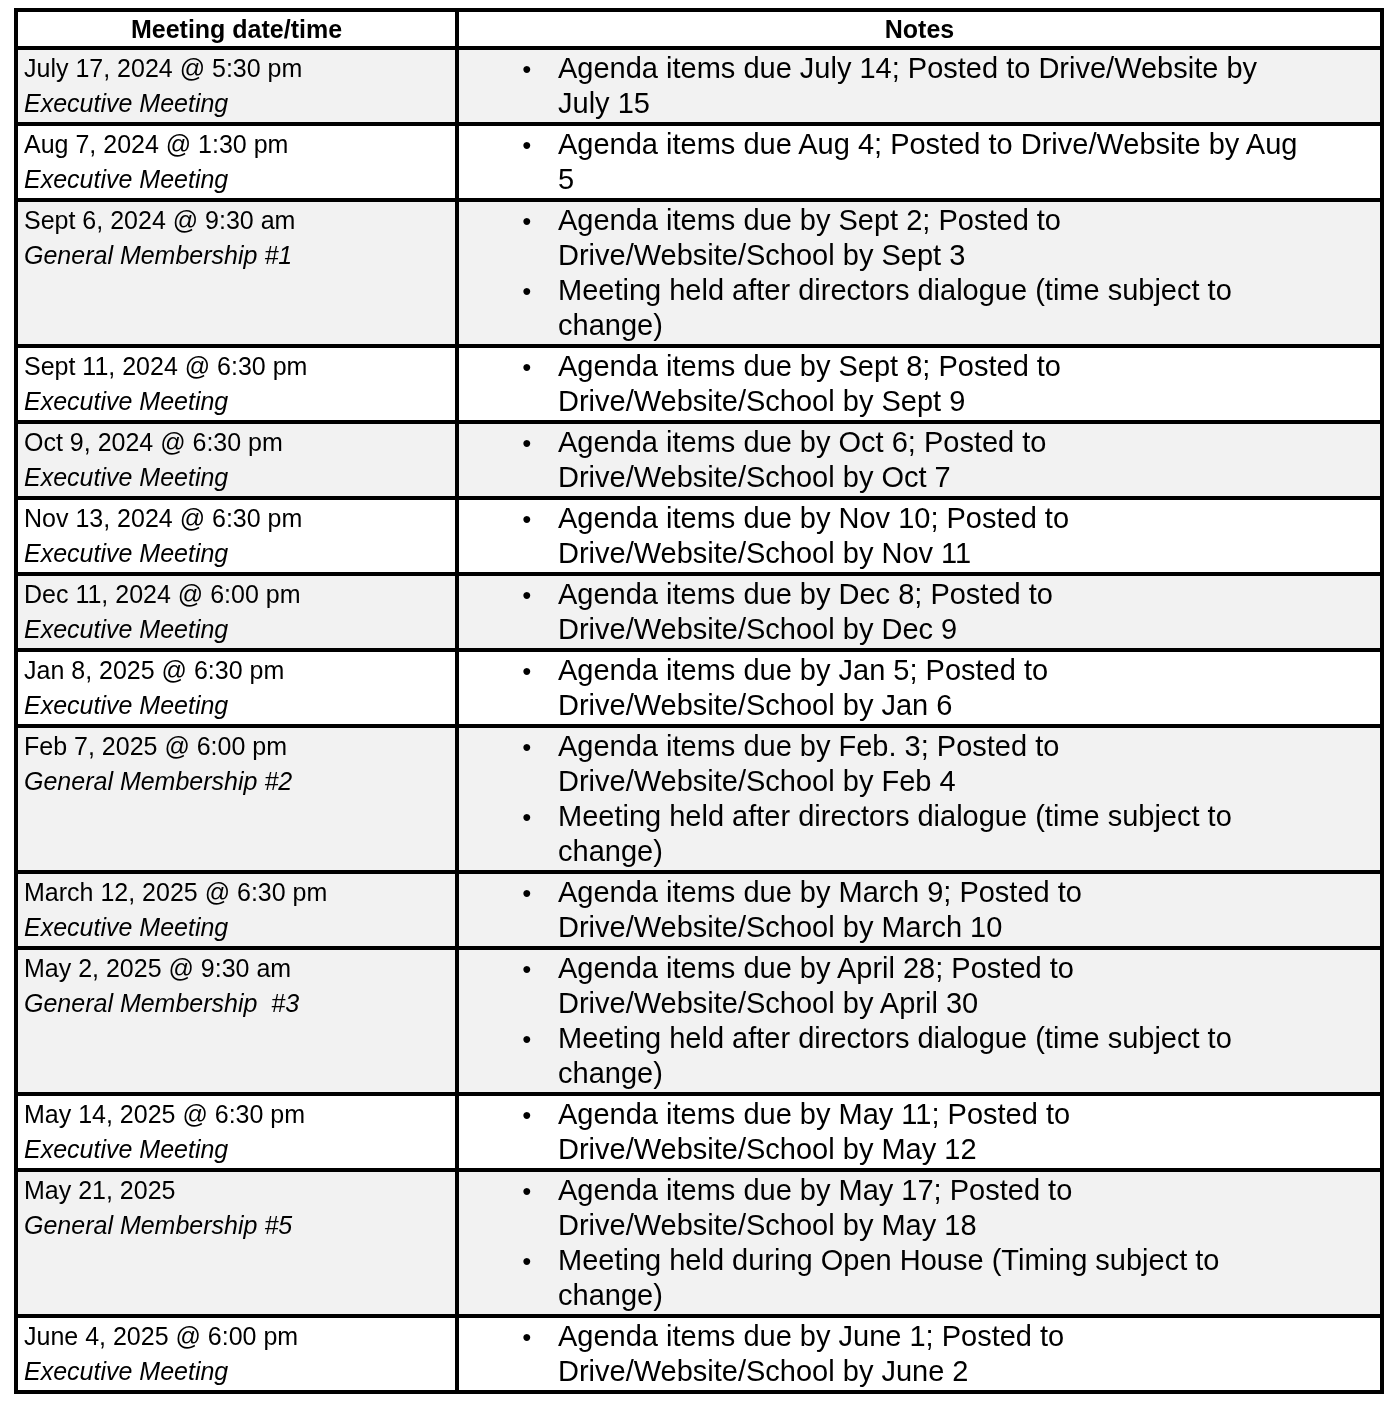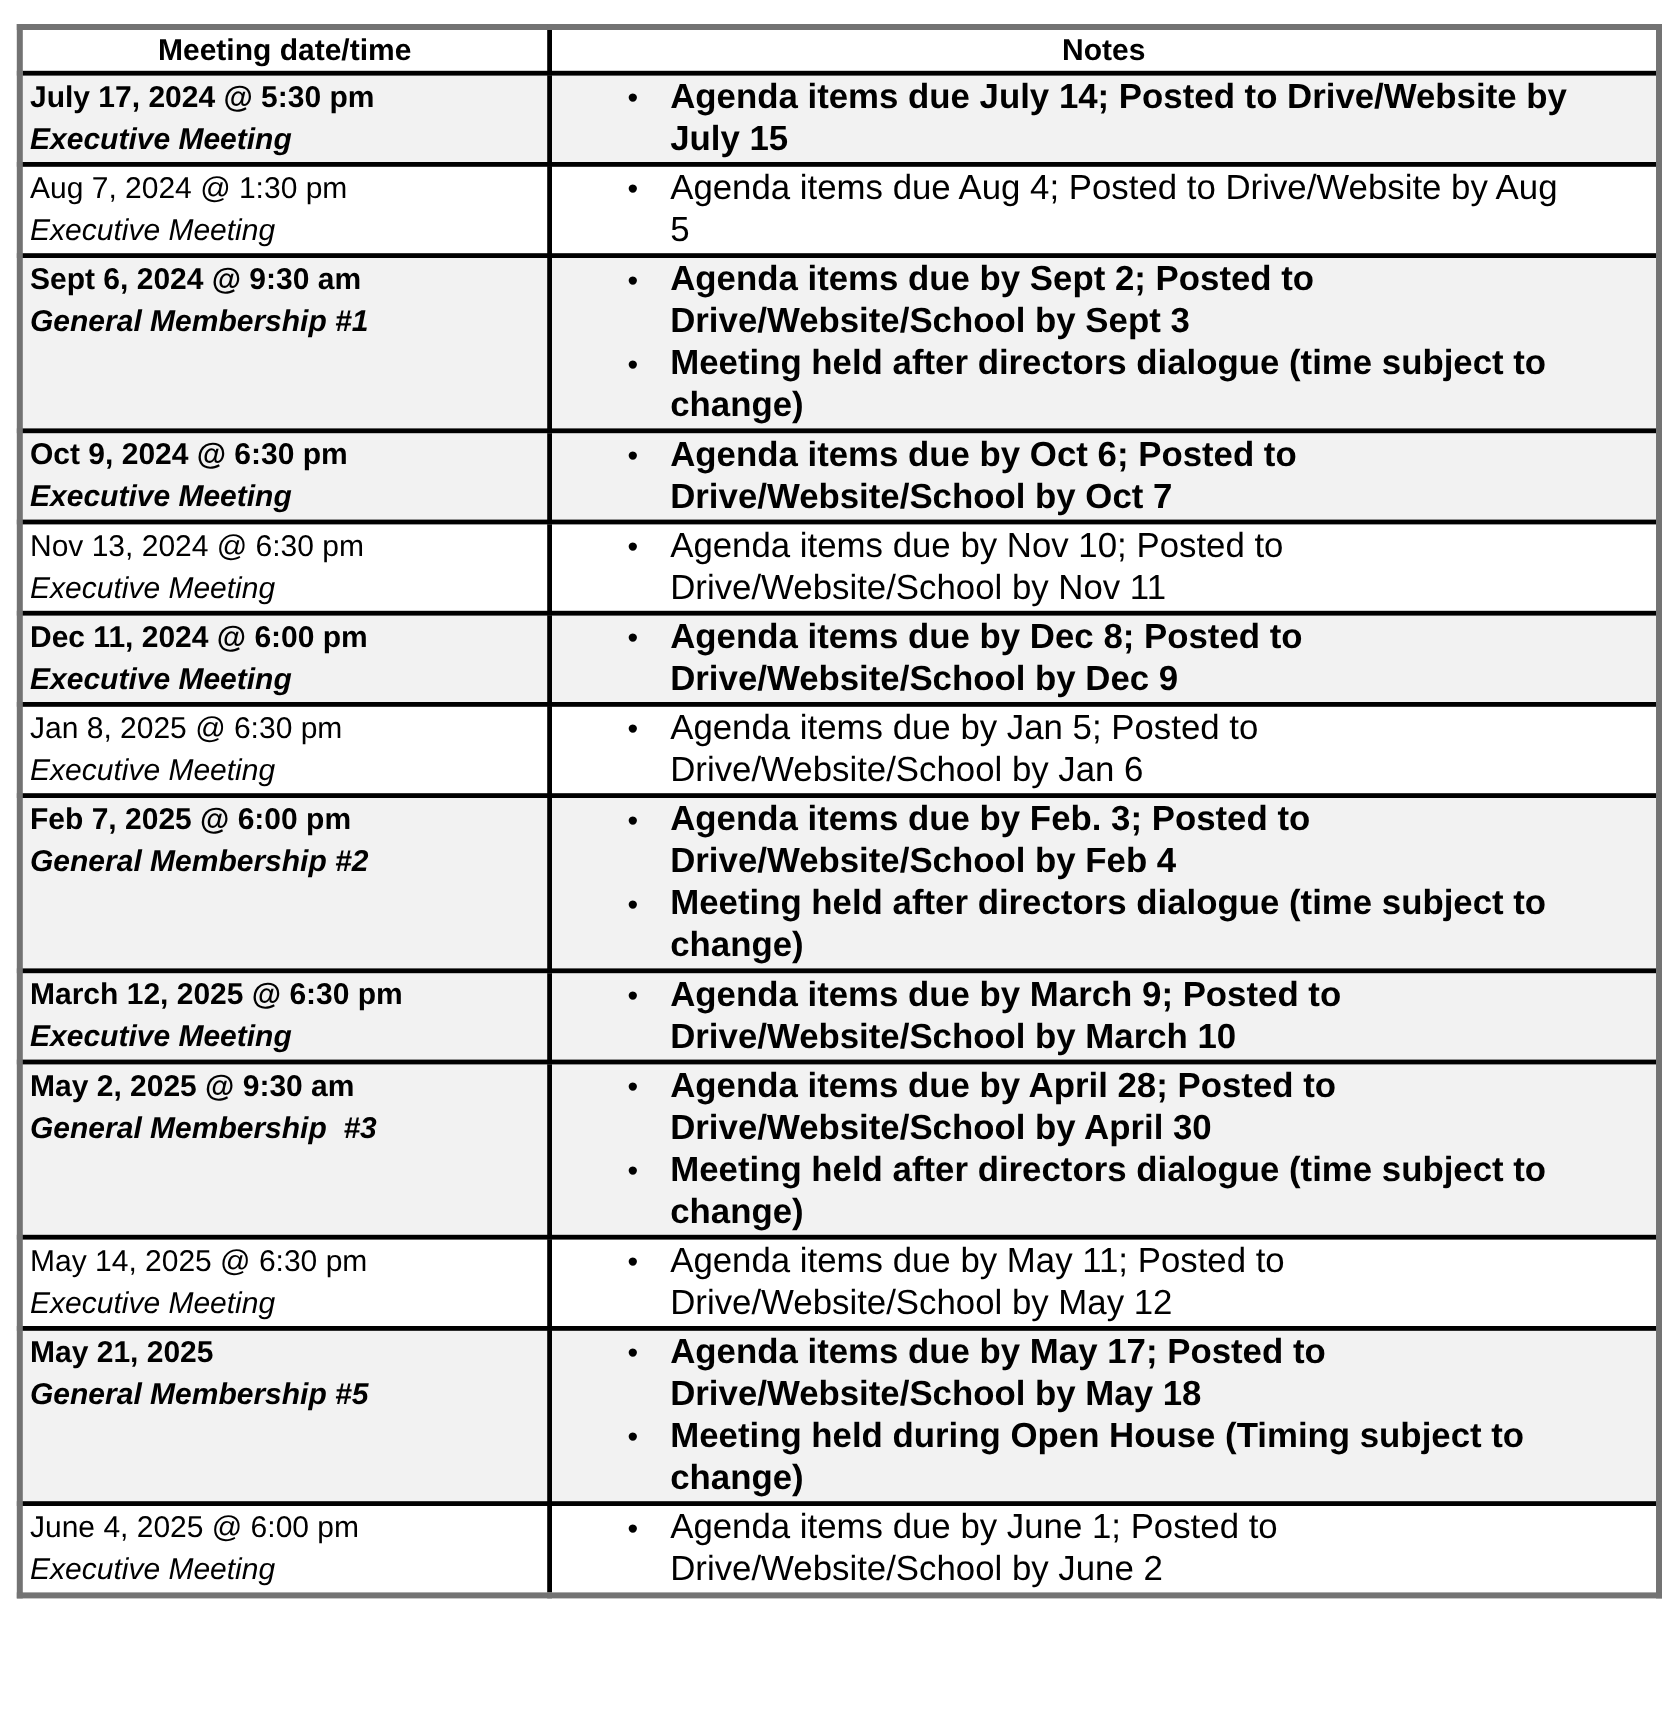--- a/index.html
+++ b/index.html
@@ -8,22 +8,22 @@
     background: #ffffff;
     width: 1394px;
     height: 1426px;
     font-family: "Liberation Sans", sans-serif;
     color: #000000;
   }
   table.schedule {
     border-collapse: collapse;
     table-layout: fixed;
     width: 1366px;
-    margin: 20px 0 0 14px;
-    border: 5px solid #737373;
+    margin: 8px 0 0 14px;
+    border: 1px solid #737373;
   }
   col.date-col { width: 441px; }
   col.notes-col { width: 925px; }
   th, td {
     border: 4px solid #000000;
     vertical-align: top;
     padding: 1px 0;
   }
   th.hdr {
     font-size: 25px;
@@ -36,21 +36,21 @@
   td.c-date {
     padding-left: 6px;
     padding-right: 6px;
     font-size: 25px;
     line-height: 35px;
   }
   td.c-date .d2 {
     font-style: italic;
     white-space: pre-wrap;
   }
-  tr.shade td { background: #f2f2f2; font-weight: bold; }
+  tr.shade td { background: #f2f2f2; }
   tr.plain td { background: #ffffff; }
   ul.notes {
     list-style: none;
     margin: 0;
     padding: 0;
   }
   ul.notes li {
     margin-left: 99px;
     max-width: 750px;
     font-size: 29px;
@@ -112,20 +112,31 @@
         <div class="d2">General Membership #1</div>
       </td>
       <td class="c-notes">
         <ul class="notes">
           <li>Agenda items due by Sept 2; Posted to Drive/Website/School by Sept 3</li>
           <li>Meeting held after directors dialogue (time subject to change)</li>
         </ul>
       </td>
     </tr>
 
+    <tr class="plain">
+      <td class="c-date">
+        <div class="d1">Sept 11, 2024 @ 6:30 pm</div>
+        <div class="d2">Executive Meeting</div>
+      </td>
+      <td class="c-notes">
+        <ul class="notes">
+          <li>Agenda items due by Sept 8; Posted to Drive/Website/School by Sept 9</li>
+        </ul>
+      </td>
+    </tr>
 
     <tr class="shade">
       <td class="c-date">
         <div class="d1">Oct 9, 2024 @ 6:30 pm</div>
         <div class="d2">Executive Meeting</div>
       </td>
       <td class="c-notes">
         <ul class="notes">
           <li>Agenda items due by Oct 6; Posted to Drive/Website/School by Oct 7</li>
         </ul>

